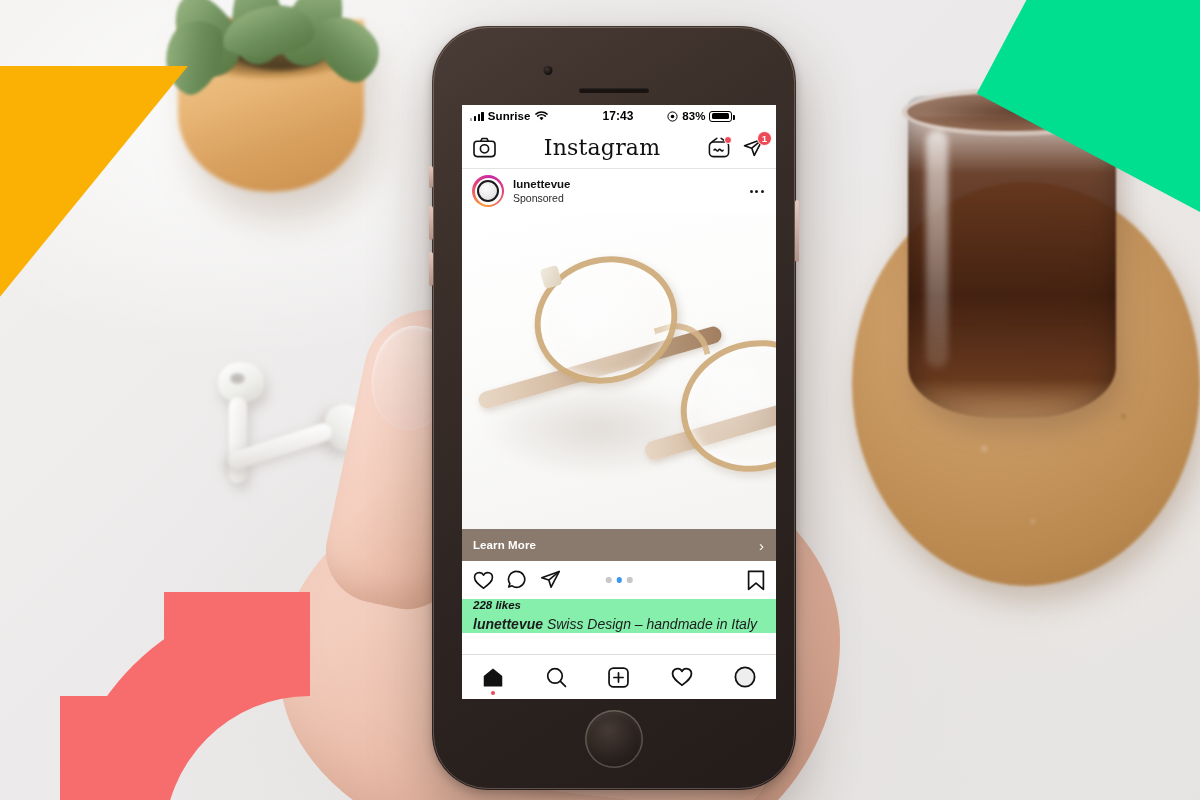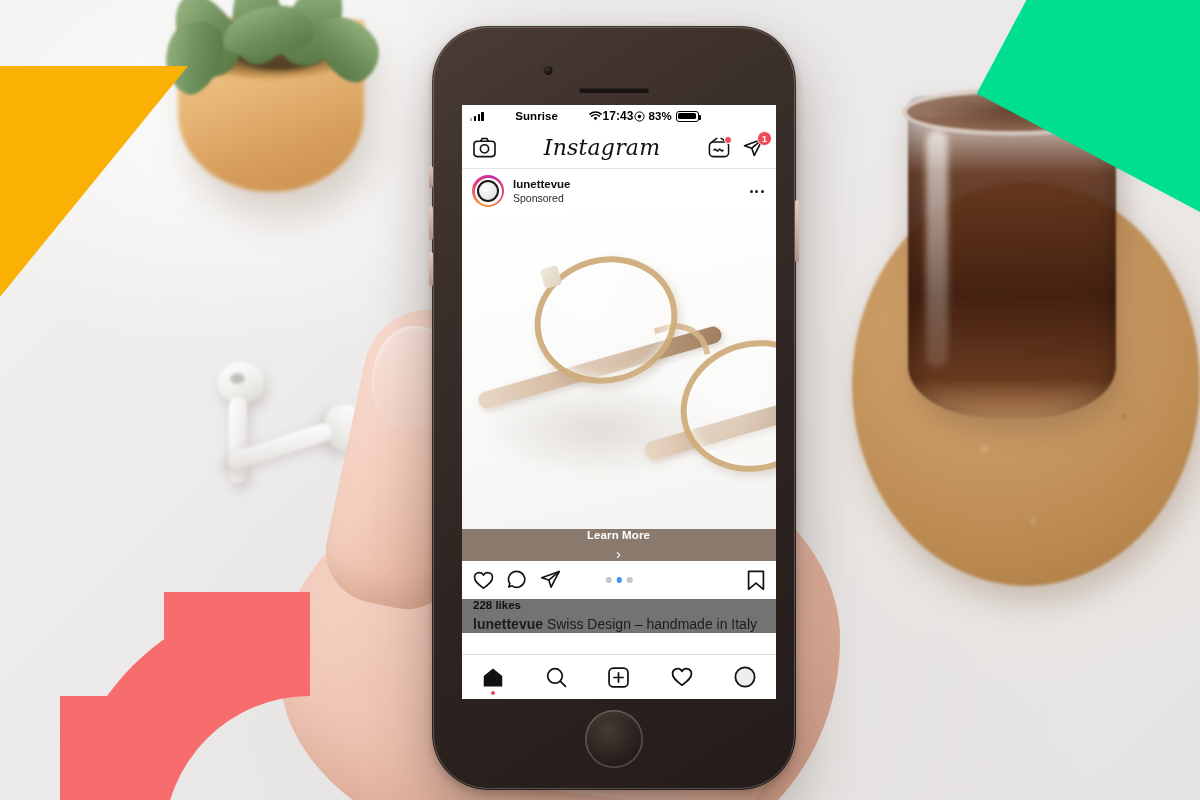--- a/index.html
+++ b/index.html
@@ -230,23 +230,23 @@
     background: #ffffff;
     overflow: hidden;
   }
 
   
   .status-bar {
     height: 22px; display: flex; align-items: center;
     padding: 0 10px 0 8px; font-size: 11.5px; color: #000;
     font-weight: 600; letter-spacing: .1px;
   }
-  .status-left { display: flex; align-items: center; gap: 20px; flex: 1; justify-content: space-between; }
+  .status-left { display: flex; align-items: center; gap: 4px; flex: 1; }
   .status-center { flex: 0 0 auto; font-weight: 600; font-size: 12px; }
-  .status-right { display: flex; align-items: center; gap: 4px; flex: 1; justify-content: flex-start; }
+  .status-right { display: flex; align-items: center; gap: 4px; flex: 1; justify-content: center; }
   .sig-bars { display: flex; align-items: flex-end; gap: 1.4px; height: 9px; }
   .sig-bars i { width: 2.4px; background: #000; border-radius: .5px; display: block; }
   .sig-bars i:nth-child(1){ height: 3px; opacity:.35; }
   .sig-bars i:nth-child(2){ height: 5px; }
   .sig-bars i:nth-child(3){ height: 7px; }
   .sig-bars i:nth-child(4){ height: 9px; }
   .carrier { font-size: 11.5px; font-weight: 600; }
   .battery-shell {
     width: 23px; height: 11px; border: 1.3px solid #000; border-radius: 3px;
     position: relative; display: inline-block;
@@ -260,21 +260,21 @@
     background:#000; border-radius: 1.5px;
   }
 
   
   .ig-nav {
     height: 42px; display: flex; align-items: center; justify-content: space-between;
     padding: 0 11px; border-bottom: 1px solid #e4e4e4; background:#fff;
   }
   .ig-logo {
     font-family: "DejaVu Serif", serif;
-    font-style: italic; font-size: 22px; font-weight: 400; color:#111;
+    font-size: 22px; font-weight: 400; color:#111;
     letter-spacing: .2px;
   }
   .nav-right { display:flex; align-items:center; gap: 12px; position: relative; }
   .badge {
     position:absolute; min-width: 15px; height: 15px; border-radius: 9px;
     background:#ed4956; color:#fff; font-size: 9.5px; font-weight:700;
     display:flex; align-items:center; justify-content:center;
     border: 1.6px solid #fff; padding: 0 3px;
   }
   .dot-badge {
@@ -345,40 +345,40 @@
     position:absolute; left: 80px; top: 54px; width: 18px; height: 20px;
     border-radius: 4px;
     background: linear-gradient(130deg, #f2ecdf, #ddd0bb);
     transform: rotate(-16deg);
   }
 
   
   .cta {
     height: 32px; display:flex; align-items:center; justify-content:space-between;
     padding: 0 12px 0 11px; color:#fff;
-    font-size: 11.5px; font-weight: 700; letter-spacing:.1px;flex-direction:column;
+    font-size: 11.5px; font-weight: 700; letter-spacing:.1px;
   }
   .chev { font-size: 15px; font-weight: 400; line-height: 1; opacity: .96; }
 
   
   .actions {
     height: 38px; display:flex; align-items:center; padding: 0 11px; position: relative;
     background:#fff;
   }
   .actions-left { display:flex; align-items:center; gap: 13px; }
   .dots-pager {
     position:absolute; left: 50%; transform: translateX(-50%);
     display:flex; gap: 5px; align-items:center;
   }
   .dots-pager i { width: 5.5px; height: 5.5px; border-radius:50%; background:#c7c7c7; display:block; }
   .dots-pager i.on { background:#3897f0; }
   .actions-right { margin-left:auto; display:flex; align-items:center; }
 
   
-  .caption-block { padding: 0 11px; background:#737373; }
+  .caption-block { padding: 0 11px; background:#86efac;font-style:italic; }
   .likes { font-size: 11.5px; font-weight: 700; color:#111; margin-bottom: 4px; }
   .caption { font-size: 14px; color:#1c1c1c; line-height: 1.3; }
   .caption b { font-weight: 700; }
 
   
   .tabbar {
     position:absolute; left:0; right:0; bottom:0; height: 45px;
     border-top: 1px solid #dedede; background:#fff;
     display:flex; align-items:center; justify-content: space-around;
   }

